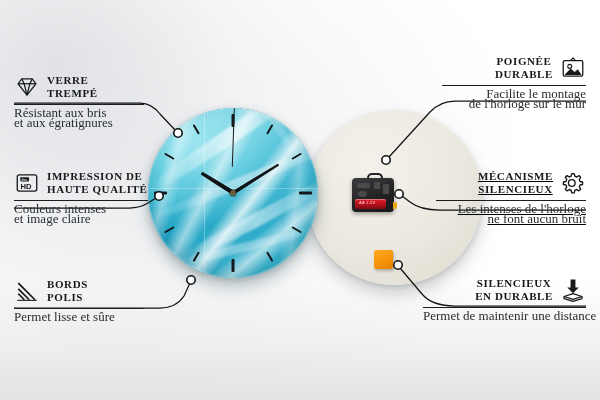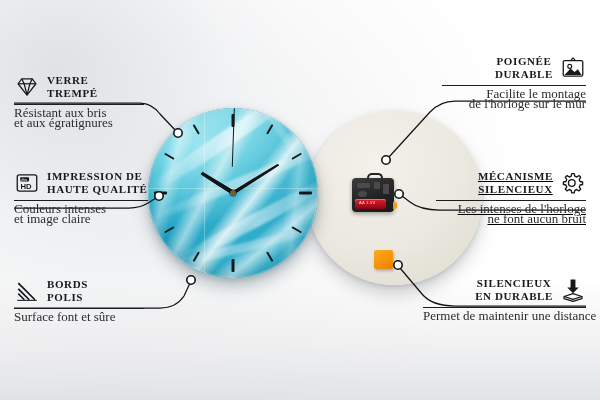--- a/index.html
+++ b/index.html
@@ -229,21 +229,21 @@
             <path d="M6,20 L12,26"></path>
         </g>
         <path d="M4,27.5 L28,27.5" stroke="#16181a" stroke-width="1.3"></path>
       </svg>
       <div>
         <div class="title">BORDS</div>
         <div class="title">POLIS</div>
       </div>
     </div>
     <div class="rule"></div>
-    <div class="sub">Surface font et sûre</div>
+    <div class="sub">Permet lisse et sûre</div>
     <div class="sub"></div>
   </div>
 
   <div class="callout right" style="right:14px;top:55px;width:144px;">
     <div class="head">
       <div>
         <div class="title">POIGNÉE</div>
         <div class="title">DURABLE</div>
       </div>
       <svg class="ico" viewBox="0 0 32 32">

